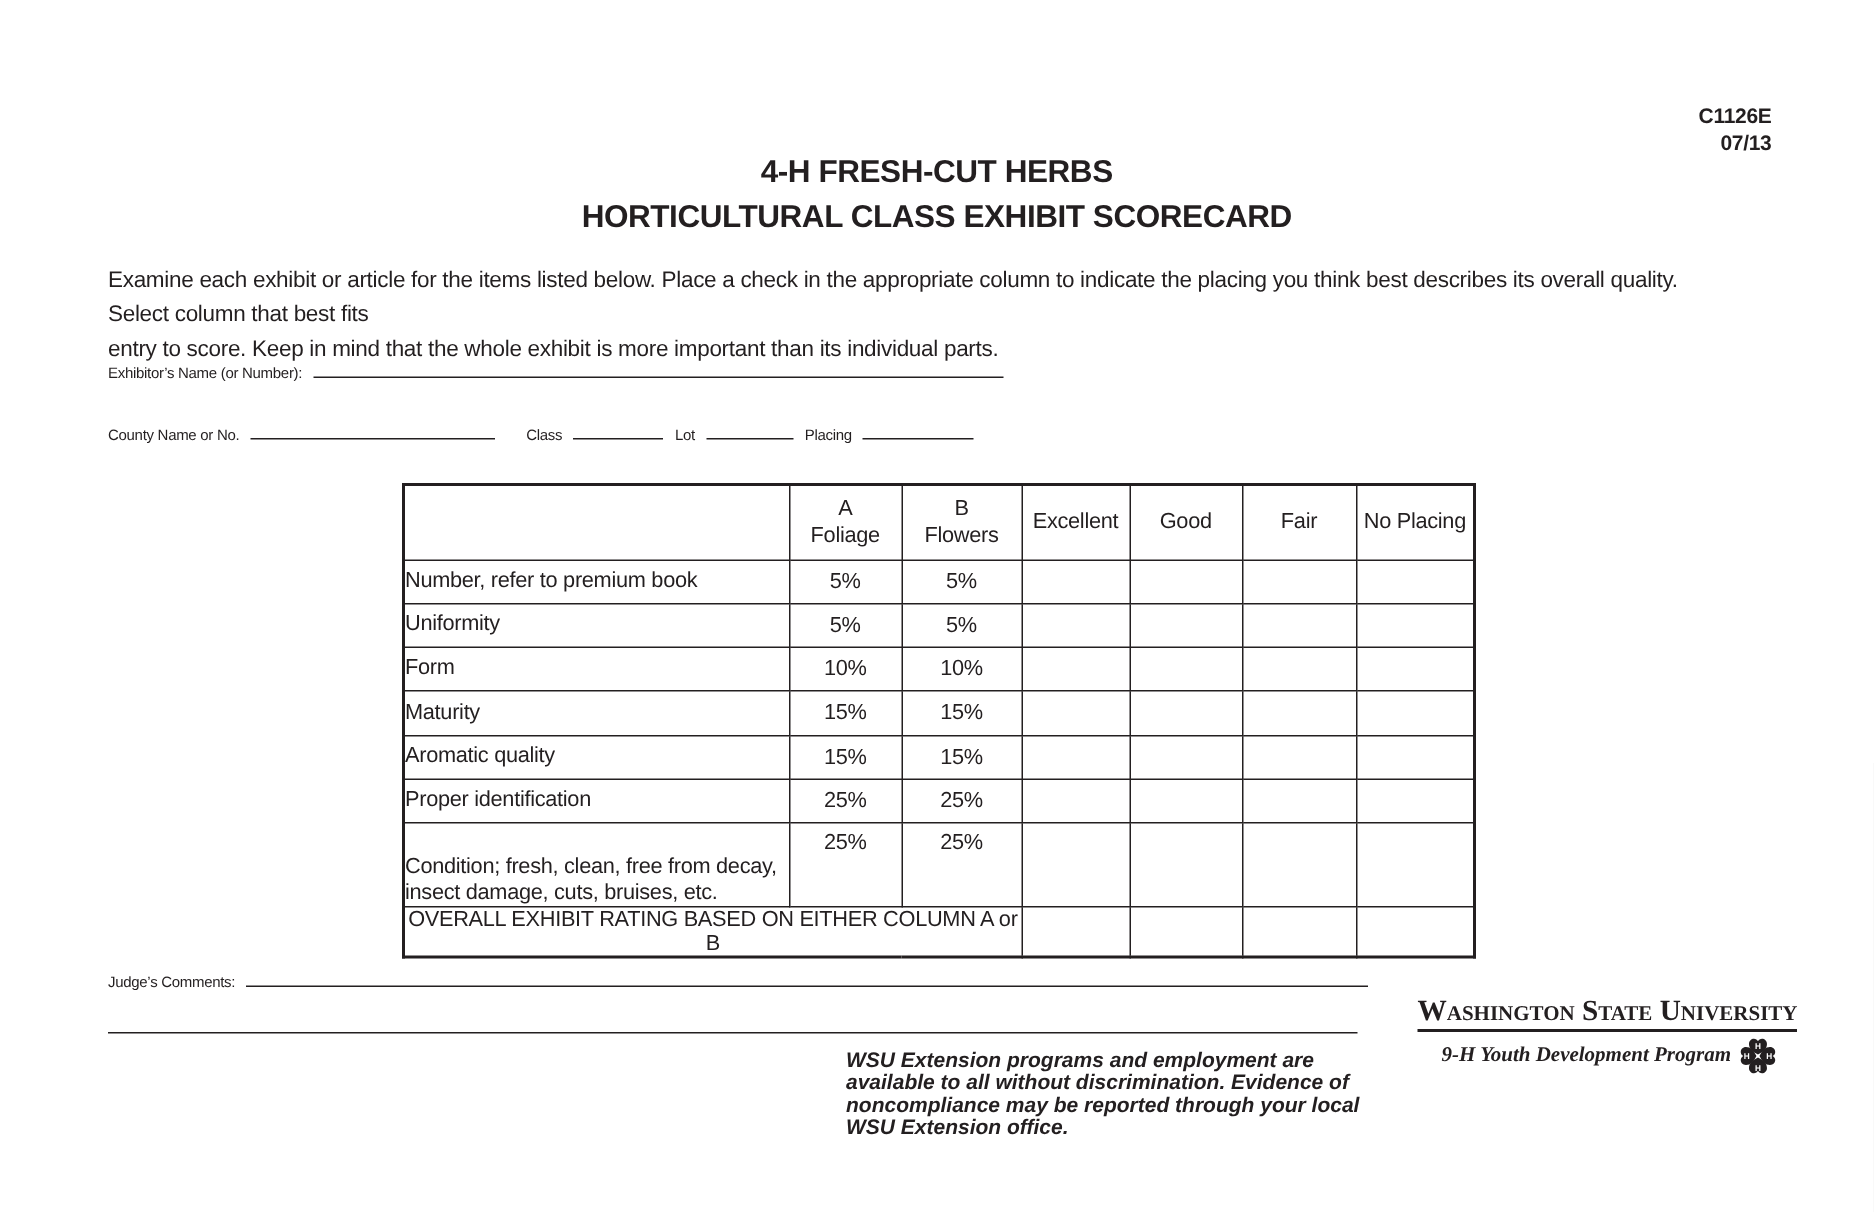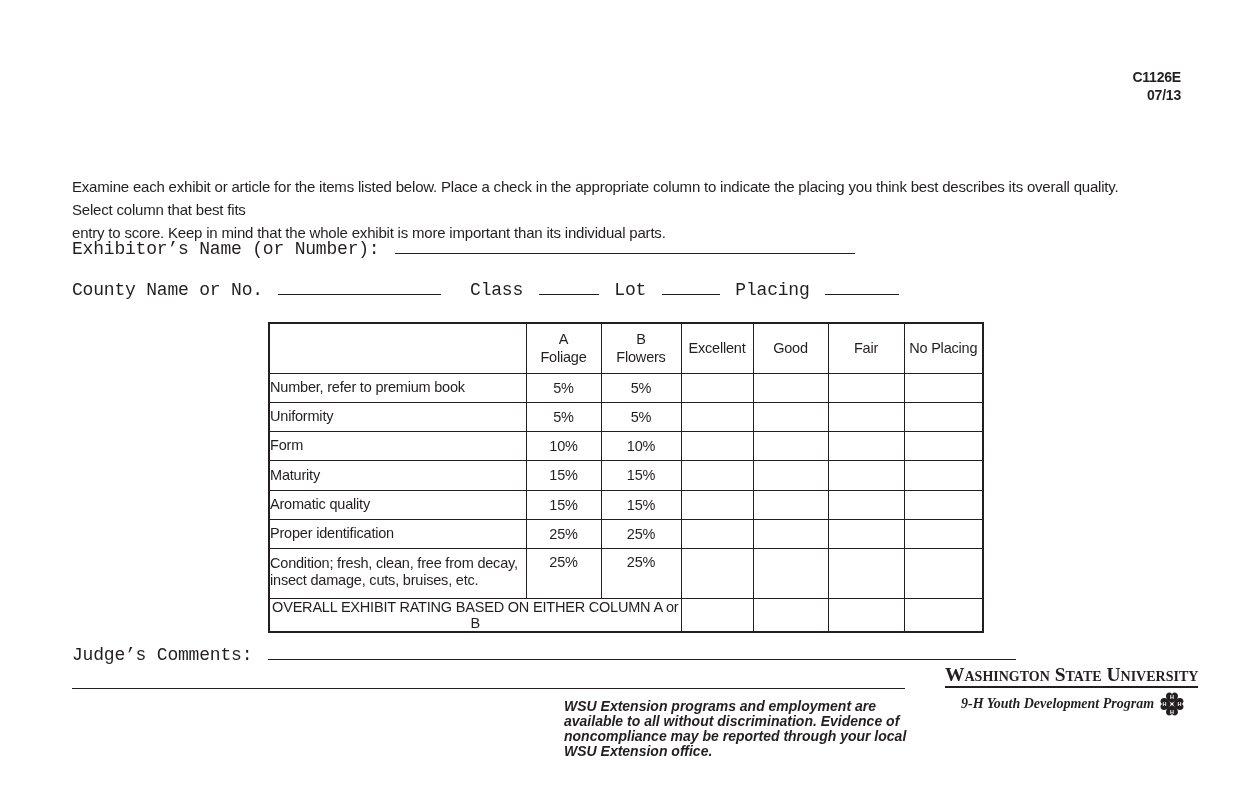--- a/index.html
+++ b/index.html
@@ -15,21 +15,21 @@
   }
   .title-block {
     position:absolute; top:100px; left:0; width:100%;
     text-align:center; font-weight:bold; font-size:21px; line-height:30px;
     letter-spacing:-0.3px;
   }
   .instructions {
     position:absolute; top:175px; left:72px; width:1085px;
     font-size:15px; line-height:23px;
   }
-  .field-row { position:absolute; left:72px; font-size:18px; white-space:nowrap;font-family:Liberation Mono, monospace; }
+  .field-row { position:absolute; left:72px; font-size:10px; white-space:nowrap; }
   .fill-line {
     display:inline-block; height:13px;
     border-bottom:1.5px solid #231f20; vertical-align:baseline;
   }
   .row-exhibitor { top:239px; }
   .row-county { top:280px; }
   .lbl { display:inline-block; }
   .gap-lg { margin-left:18px; }
   .gap-sm { margin-left:5px; }
 
@@ -86,20 +86,24 @@
 </head>
 <body>
 
 <div class="page">
 
   <div class="doc-code">
     <div>C1126E</div>
     <div>07/13</div>
   </div>
 
+  <div class="title-block">
+    <div>4-H FRESH-CUT HERBS</div>
+    <div>HORTICULTURAL CLASS EXHIBIT SCORECARD</div>
+  </div>
 
   <div class="instructions">
     <div>Examine each exhibit or article for the items listed below. Place a check in the appropriate column to indicate the placing you think best describes its overall quality. Select column that best fits</div>
     <div>entry to score. Keep in mind that the whole exhibit is more important than its individual parts.</div>
   </div>
 
   <div class="field-row row-exhibitor">
     <span class="lbl">Exhibitor’s Name (or Number):</span>
     <span class="fill-line gap-sm" style="width:460px;"></span>
   </div>
@@ -190,21 +194,21 @@
     <tr class="data-row">
       <td class="criteria">Proper identification</td>
       <td class="pct">25%</td>
       <td class="pct">25%</td>
       <td class="rating"></td>
       <td class="rating"></td>
       <td class="rating"></td>
       <td class="rating"></td>
     </tr>
     <tr class="tall-row">
-      <td class="criteria" style="vertical-align:top; padding-top:6px;">Condition; fresh, clean, free from decay, insect damage, cuts, bruises, etc.</td>
+      <td class="criteria" style="vertical-align:top; padding-top:21px;">Condition; fresh, clean, free from decay, insect damage, cuts, bruises, etc.</td>
       <td class="pct" style="vertical-align:top; padding-top:5px;">25%</td>
       <td class="pct" style="vertical-align:top; padding-top:5px;">25%</td>
       <td class="rating"></td>
       <td class="rating"></td>
       <td class="rating"></td>
       <td class="rating"></td>
     </tr>
     <tr class="overall-row">
       <td class="overall-label" colspan="3">OVERALL EXHIBIT RATING BASED ON EITHER COLUMN A or B</td>
       <td class="rating"></td>

